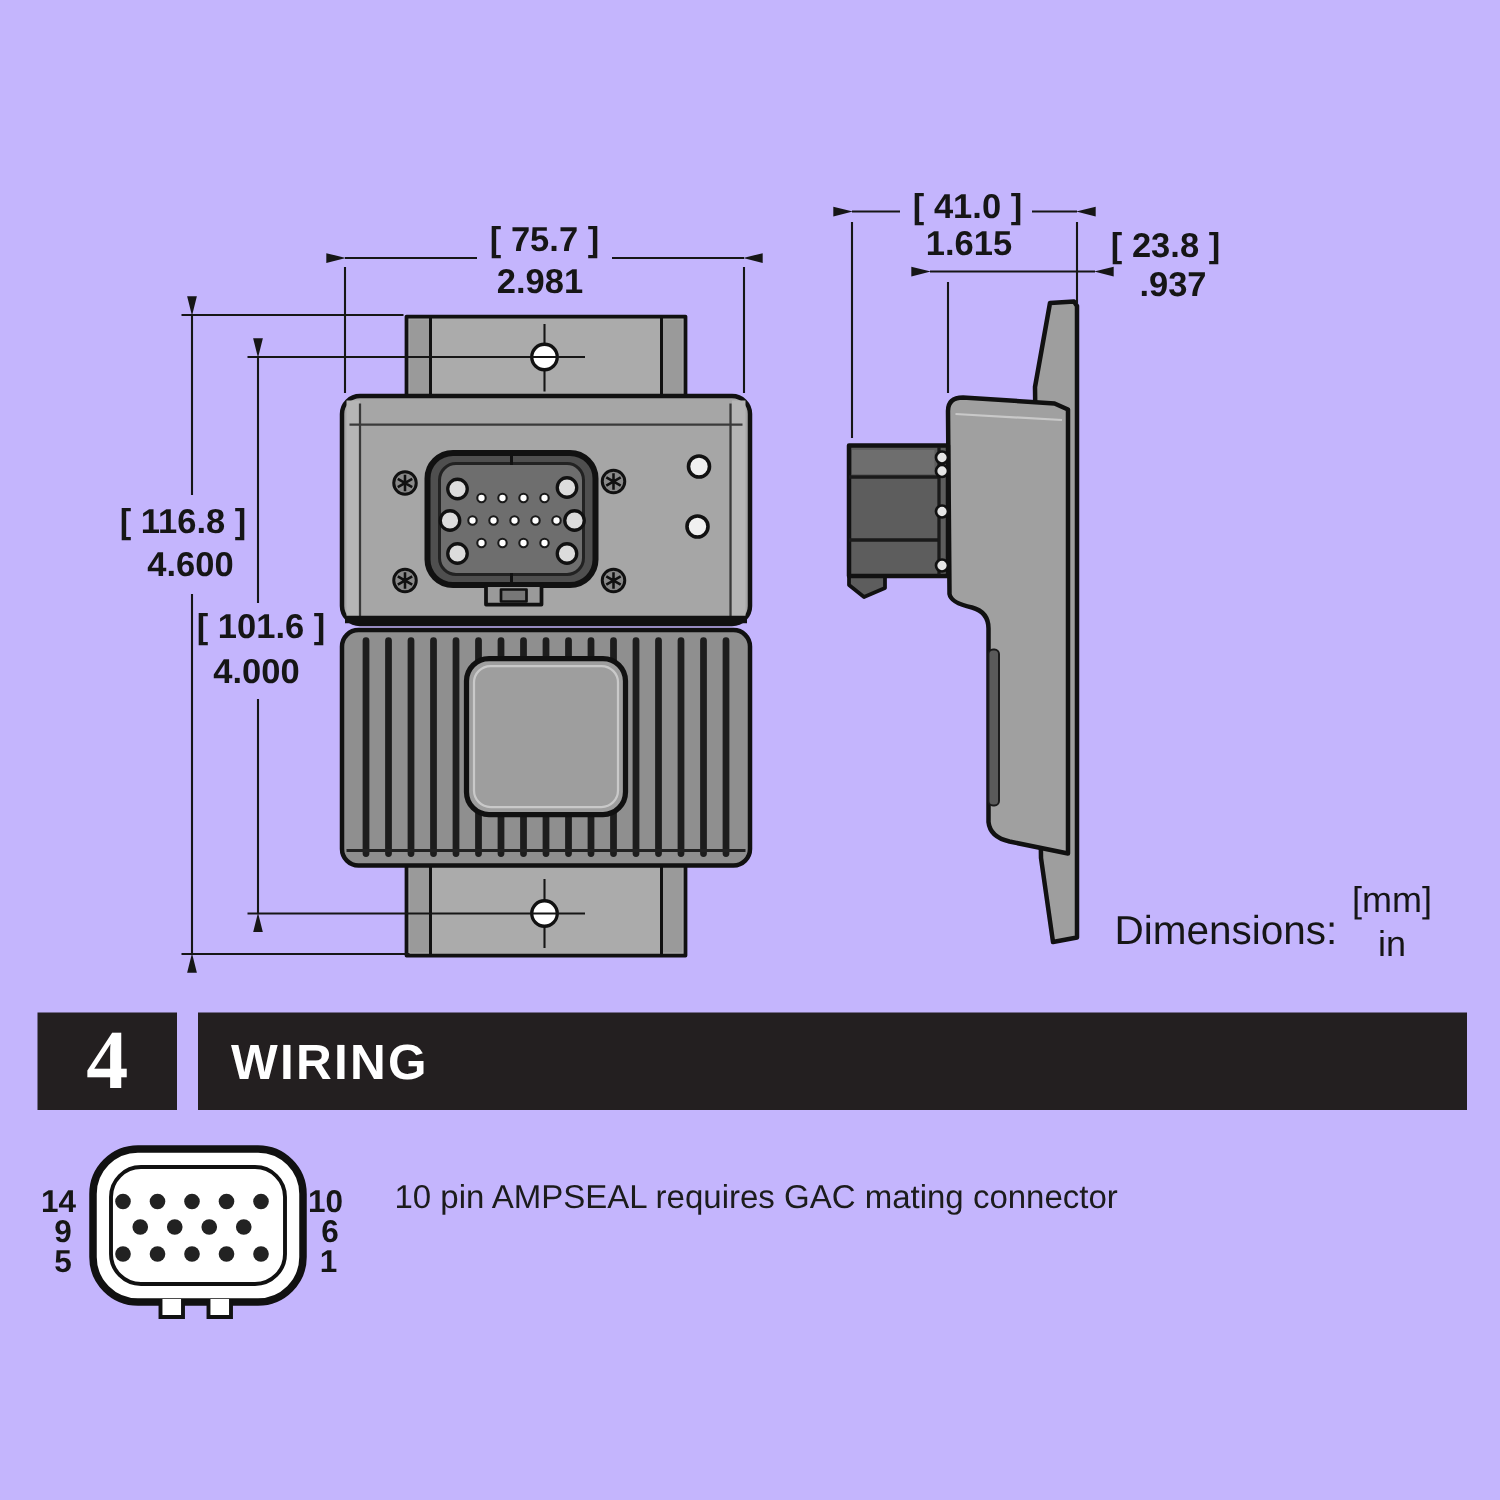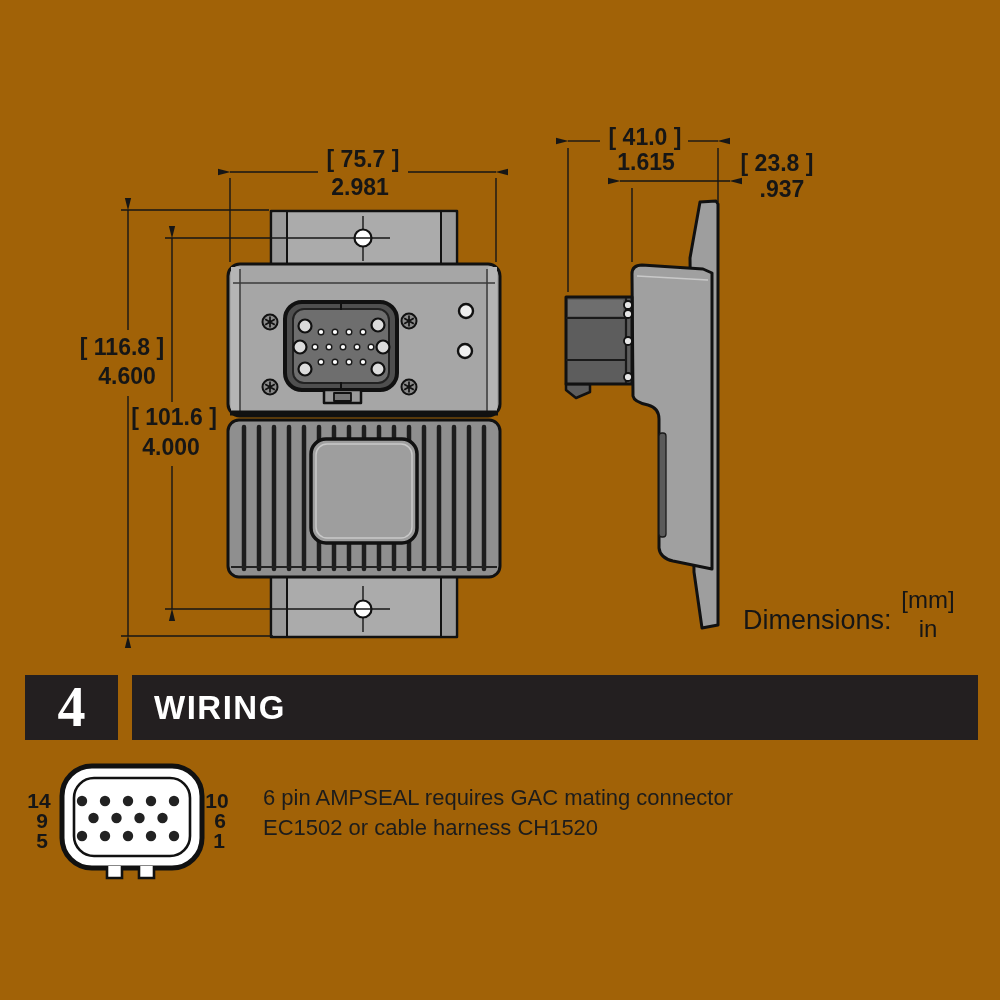--- a/index.html
+++ b/index.html
@@ -1,16 +1,16 @@
 <!DOCTYPE html>
 <html><head>
 <meta charset="utf-8">
 <style>
   html,body{margin:0;padding:0;background:#ffffff;}
-  #page{position:relative;width:1000px;height:1000px;background:#a16207;overflow:hidden;
+  #page{position:relative;width:1000px;height:1000px;background:#c4b5fd;overflow:hidden;
         font-family:"Liberation Sans",sans-serif;}
   #drawing{position:absolute;left:0;top:0;}
   .dim{font:700 23px "Liberation Sans",sans-serif;fill:#161616;}
   .note{font:400 27px "Liberation Sans",sans-serif;fill:#161616;}
   .unit{font:400 24px "Liberation Sans",sans-serif;fill:#161616;}
   .pinlab{font:700 21px "Liberation Sans",sans-serif;fill:#161616;}
   .band{position:absolute;background:#231f20;color:#ffffff;}
   #band-number{left:25px;top:675px;width:93px;height:65px;text-align:center;
      font-family:"Liberation Serif",serif;font-weight:700;font-size:56px;line-height:64px;}
   #band-title{left:132px;top:675px;width:846px;height:65px;
@@ -226,17 +226,16 @@
     </g>
   </g>
 </svg>
 
 <div class="band" id="band-number">4</div>
 <div class="band" id="band-title">
   <span>WIRING</span>
 </div>
 
 <div id="wiring-text">
-  <div>6 pin AMPSEAL requires GAC mating connector</div>
-  <div>EC1502 or cable harness CH1520</div>
+  <div>10 pin AMPSEAL requires GAC mating connector</div>
 </div>
 
 </div>
 
 </body></html>

